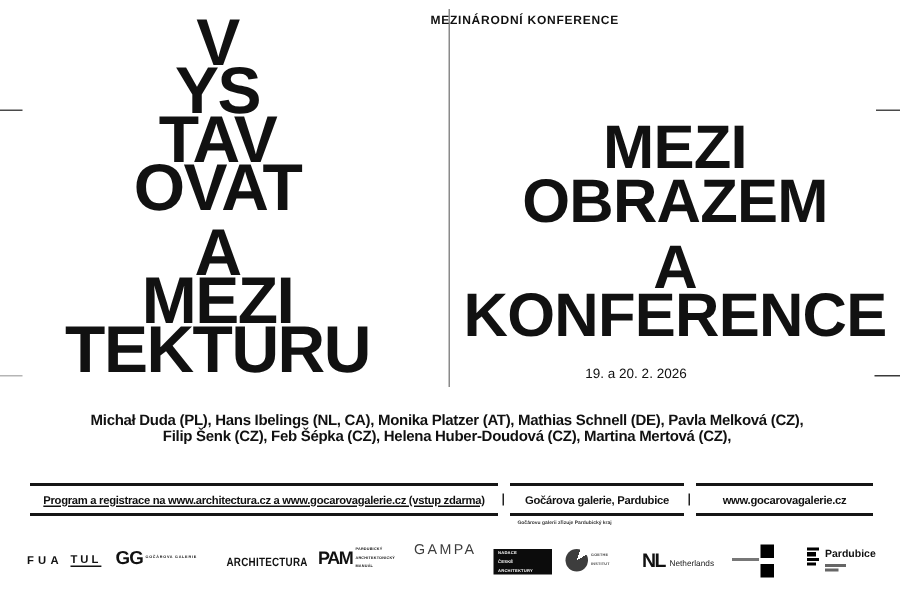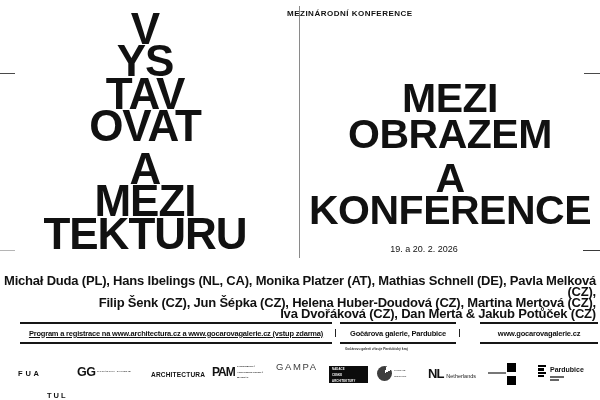--- a/index.html
+++ b/index.html
@@ -19,42 +19,42 @@
   .pyramid{position:absolute;left:0;top:13px;width:290px;text-align:center;
            font-size:44px;line-height:32.3px;font-weight:700;letter-spacing:-1px;}
   .pyramid div:nth-child(5){margin-top:11px;}
   .right-title{position:absolute;left:302px;top:80px;width:296px;text-align:center;
            font-size:41px;line-height:36px;font-weight:700;letter-spacing:-.5px;}
   .right-title div:nth-child(3){margin-top:8px;}
   .right-title div:nth-child(4){margin-top:-4px;}
   .date{position:absolute;left:276px;top:244px;width:296px;text-align:center;
         font-size:9px;font-weight:400;}
   
-  .speakers{position:absolute;left:0;top:275px;width:596px;text-align:right;
-            font-size:13px;font-weight:700;line-height:11px;letter-spacing:-.2px;}
+  .speakers{position:absolute;left:0;top:275px;width:596px;text-align:center;
+            font-size:10px;font-weight:700;line-height:11px;letter-spacing:-.2px;}
   
   .bar{position:absolute;left:20px;top:322px;width:562px;height:22px;}
   .bar .cell{position:absolute;top:0;height:22px;box-sizing:border-box;
              border-top:2px solid #161616;border-bottom:2px solid #161616;
              display:flex;align-items:center;justify-content:center;
              font-size:7.5px;font-weight:700;letter-spacing:-.2px;white-space:nowrap;}
   .bar .c1{left:0;width:312px;text-decoration:underline;}
   .bar .c2{left:320px;width:116px;}
-  .bar .c3{left:460px;width:118px;}
+  .bar .c3{left:444px;width:118px;}
   .bar .tick{position:absolute;top:7px;width:1px;height:8px;background:#222;}
   .bar .t1{left:315px;} .bar .t2{left:439px;}
   .bar-note{position:absolute;left:345px;top:347px;font-size:6px;font-weight:700;color:#333;
             transform:scale(.55);transform-origin:0 0;white-space:nowrap;}
   
   .logo{position:absolute;white-space:nowrap;}
   .micro{font-size:5px;line-height:5.5px;font-weight:700;letter-spacing:.3px;
          transform:scale(.5);transform-origin:0 50%;white-space:nowrap;}
   .lg-fua{left:18px;top:369px;font-size:7.5px;font-weight:700;letter-spacing:2.8px;}
   .lg-tul{left:47px;top:368px;font-size:7.5px;font-weight:700;letter-spacing:2px;
-          text-decoration:underline;text-underline-offset:2px;margin-top:23px;}
+          text-decoration:underline;text-underline-offset:2px;}
   .lg-gg{left:77px;top:365px;display:flex;align-items:center;}
   .lg-gg .mk{font-size:12.5px;font-weight:700;letter-spacing:-.5px;}
   .lg-gg .micro{margin-left:2px;letter-spacing:1px;}
   .lg-arch{left:151px;top:370px;font-size:8px;font-weight:700;letter-spacing:.2px;
            transform:scaleX(.82);transform-origin:0 50%;}
   .lg-pam{left:212px;top:364px;display:flex;align-items:center;}
   .lg-pam .mk{font-size:12px;font-weight:800;letter-spacing:-1px;}
   .lg-pam .col{margin-left:2px;}
   .lg-gampa{left:276px;top:361px;font-size:9.5px;font-weight:400;letter-spacing:1.6px;color:#3d3d3d;}
   .lg-nca{left:329px;top:366px;width:39px;height:17px;background:#0c0c0c;color:#fff;
@@ -106,22 +106,21 @@
     <div>MEZI</div>
     <div>OBRAZEM</div>
     <div>A</div>
     <div>KONFERENCE</div>
   </div>
 
   <div class="date">19. a 20. 2. 2026</div>
 
   <div class="speakers">
     <div>Michał Duda (PL), Hans Ibelings (NL, CA), Monika Platzer (AT), Mathias Schnell (DE), Pavla Melková (CZ),</div>
-    <div>Filip Šenk (CZ), Jun Šépka (CZ), Helena Huber-Doudová (CZ), Martina Mertová (CZ),</div>
-    <div>Iva Dvořáková (CZ), Dan Merta &amp; Jakub Potůček (CZ)</div>
+    <div>Filip Šenk (CZ), Feb Šépka (CZ), Helena Huber-Doudová (CZ), Martina Mertová (CZ),</div>
   </div>
 
   <div class="bar">
     <div class="cell c1">Program a registrace na www.architectura.cz a www.gocarovagalerie.cz (vstup zdarma)</div>
     <div class="tick t1"></div>
     <div class="cell c2">Gočárova galerie, Pardubice</div>
     <div class="tick t2"></div>
     <div class="cell c3">www.gocarovagalerie.cz</div>
   </div>
   <div class="bar-note">Gočárovu galerii zřizuje Pardubický kraj</div>

